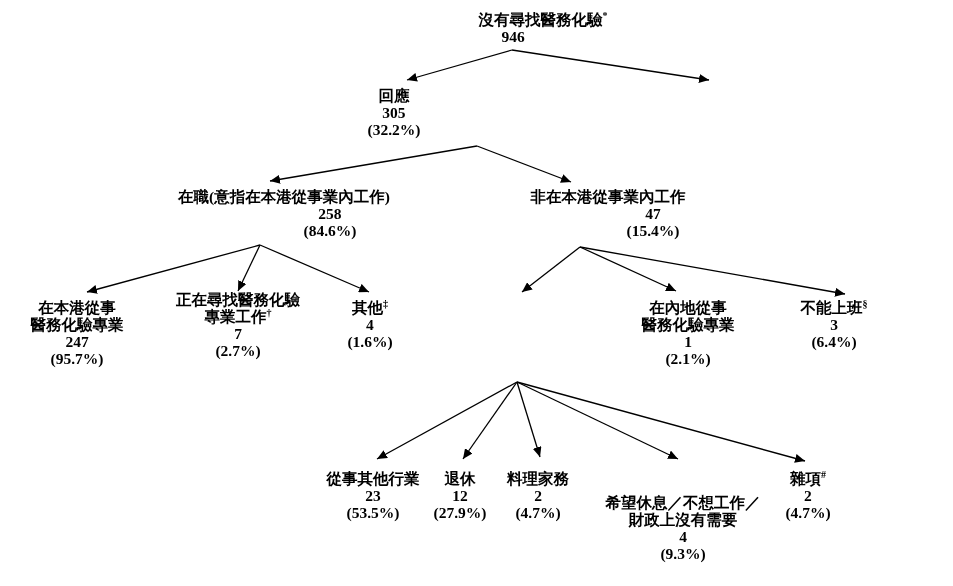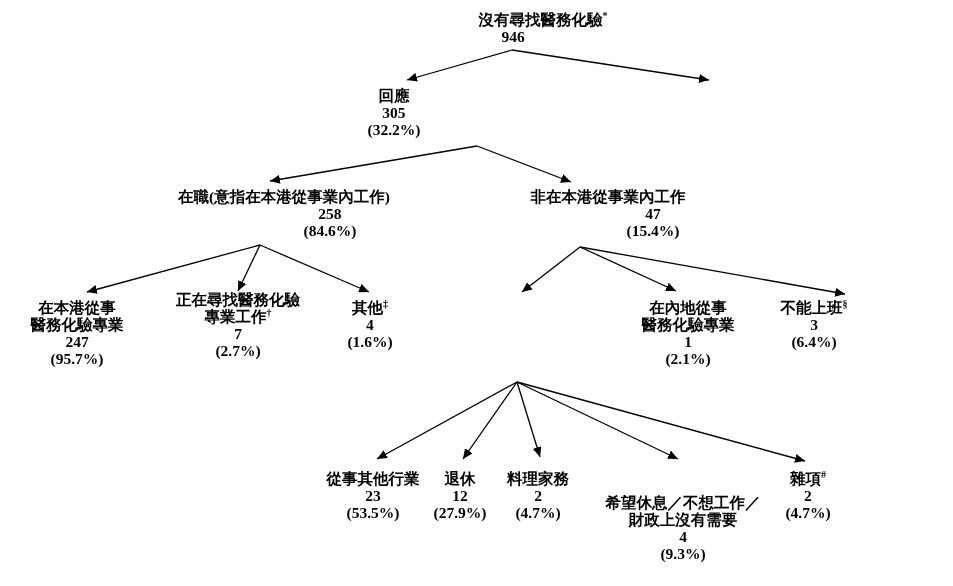--- a/index.html
+++ b/index.html
@@ -102,21 +102,21 @@
   </div>
 
 
   <div class="node" style="left:688px;top:299px">
     <span class="lbl">在內地從事</span>
     <span class="lbl">醫務化驗專業</span>
     <span class="val">1</span>
     <span class="pct">(2.1%)</span>
   </div>
 
-  <div class="node" style="left:814px;top:299px">
+  <div class="node" style="left:834px;top:299px">
     <div class="lbl"><span>不能上班</span><span class="sup">§</span></div>
     <span class="val">3</span>
     <span class="pct">(6.4%)</span>
   </div>
 
   <div class="node" style="left:373px;top:470px">
     <span class="lbl">從事其他行業</span>
     <span class="val">23</span>
     <span class="pct">(53.5%)</span>
   </div>

